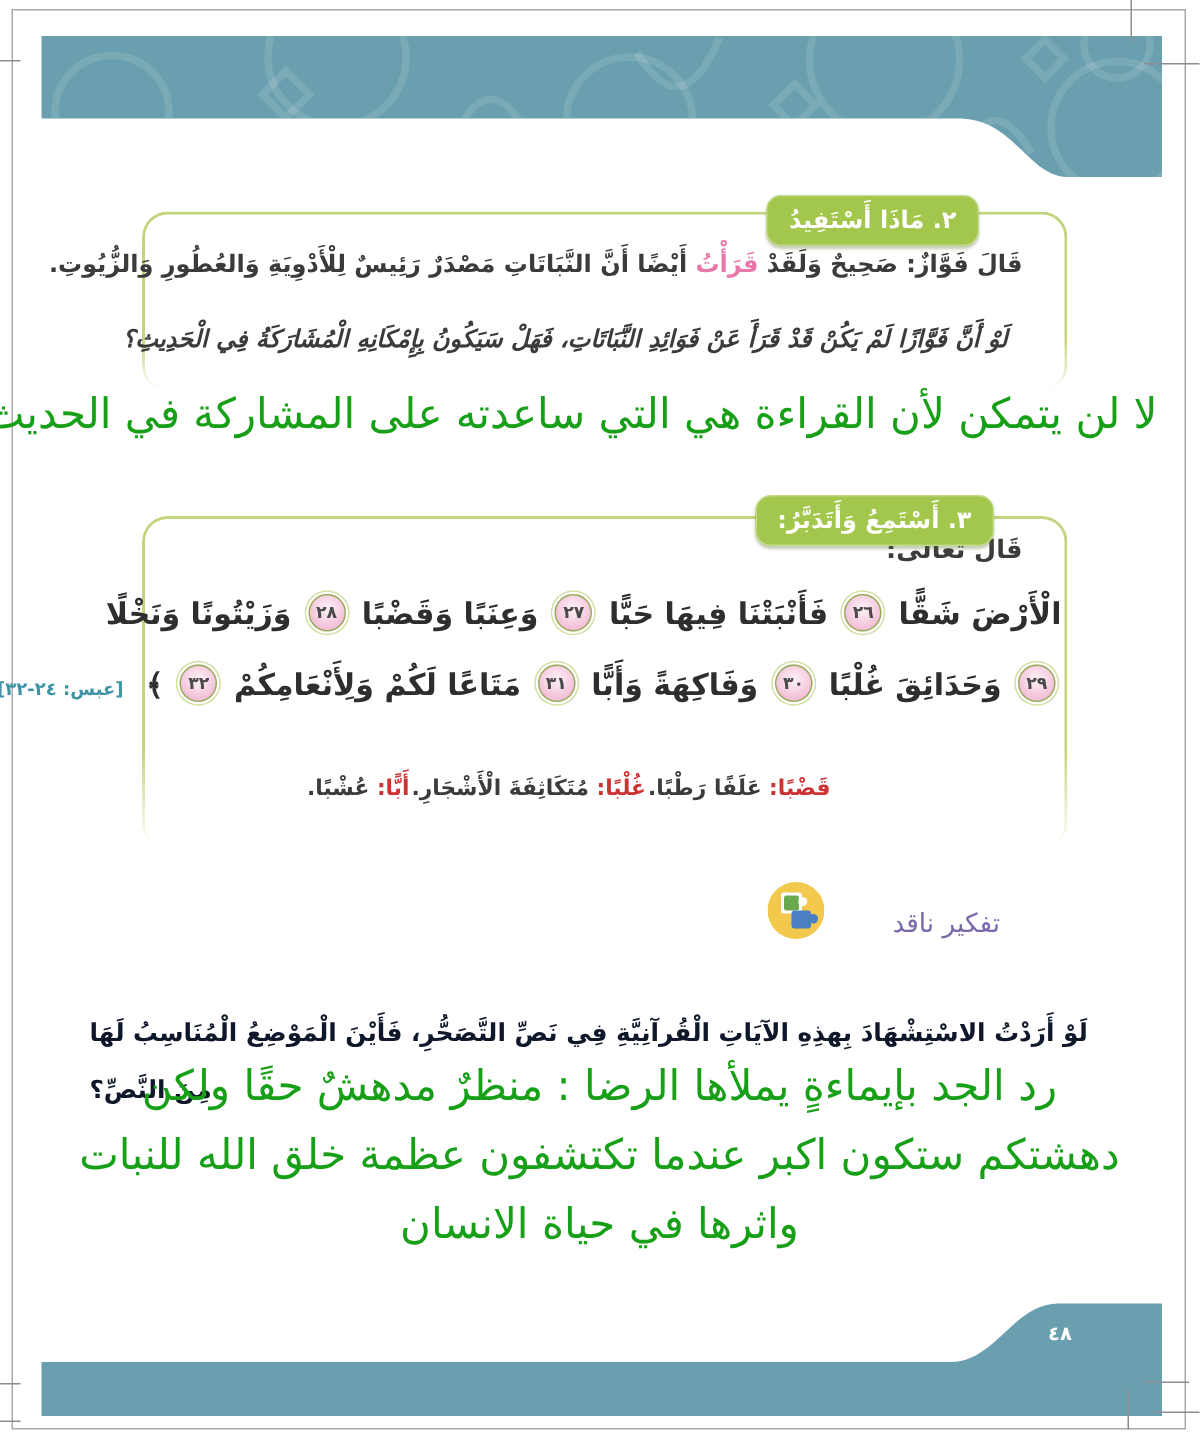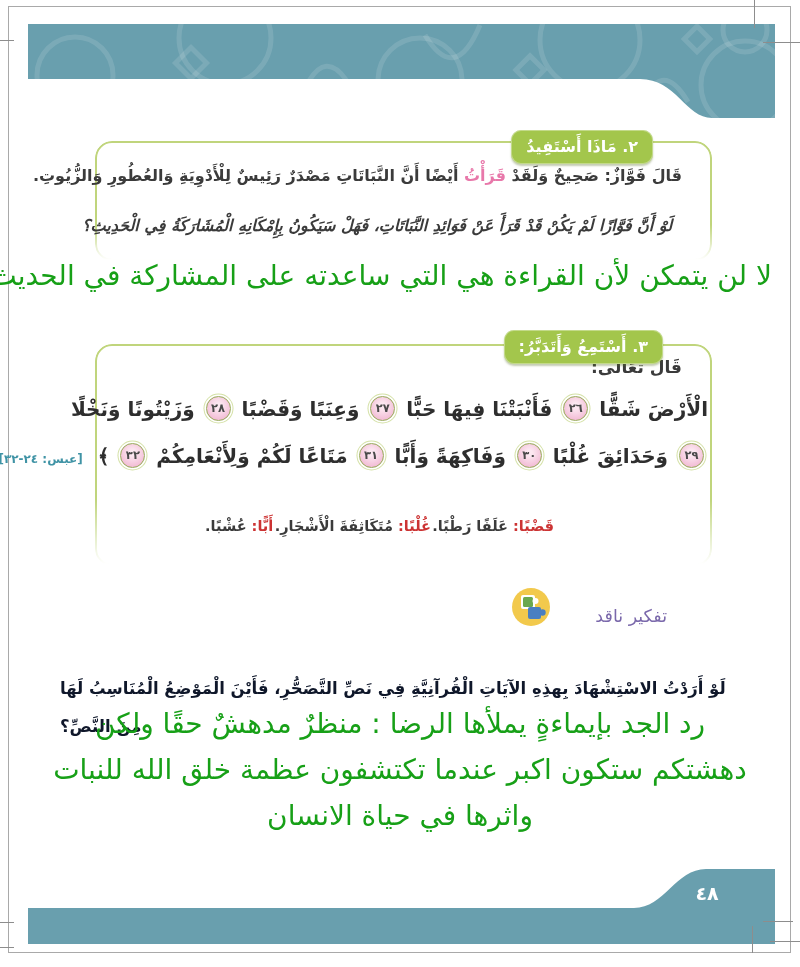--- a/index.html
+++ b/index.html
@@ -5,21 +5,21 @@
   html,body{margin:0;padding:0;background:#fff;}
   .page{position:relative;width:800px;height:967px;background:#ffffff;overflow:hidden;
         font-family:"DejaVu Sans",sans-serif;direction:rtl;}
   
   .frame{position:absolute;left:8px;top:6px;width:781px;height:945px;border:1px solid #a9a9a9;z-index:0;}
   .cropmark{position:absolute;background:#8d8d8d;z-index:6;}
   
   .band-svg{position:absolute;left:0;top:0;z-index:1;}
   .footer-svg{position:absolute;left:0;top:830px;z-index:1;}
   .pagenum{position:absolute;left:685px;top:882px;width:44px;text-align:center;
-           color:#ffffff;font-weight:bold;font-size:19px;z-index:2;}
+           color:#ffffff;font-weight:bold;font-size:13px;z-index:2;}
   
   .label-pill{position:absolute;background:#a3c64c;color:#ffffff;font-weight:bold;font-size:16px;
               padding:7px 15px 8px 15px;border-radius:10px;z-index:3;
               box-shadow:0 2px 2px rgba(90,110,40,.35), inset 0 0 0 1px rgba(255,255,255,.35);margin-top:24px;}
   .pill2{right:147px;top:106px;}
   .pill3{right:137px;top:306px;}
   
   .box-border{position:absolute;border:2.5px solid #c0d57c;border-radius:17px;z-index:1;
               -webkit-mask-image:linear-gradient(to bottom,#000 70%,transparent 99%);
               mask-image:linear-gradient(to bottom,#000 70%,transparent 99%);}

